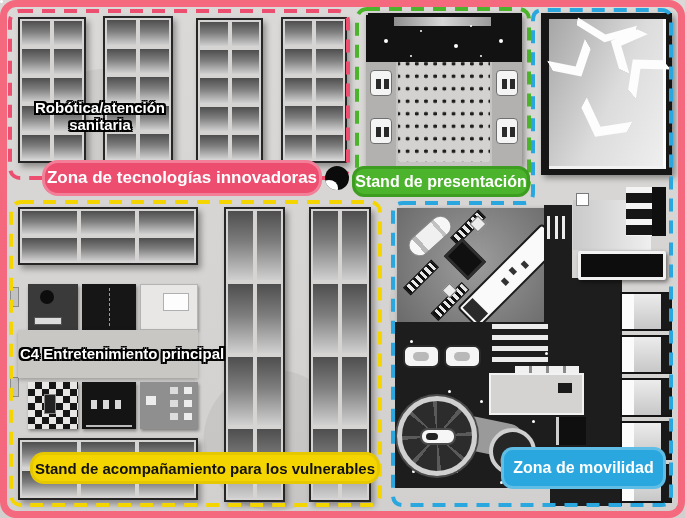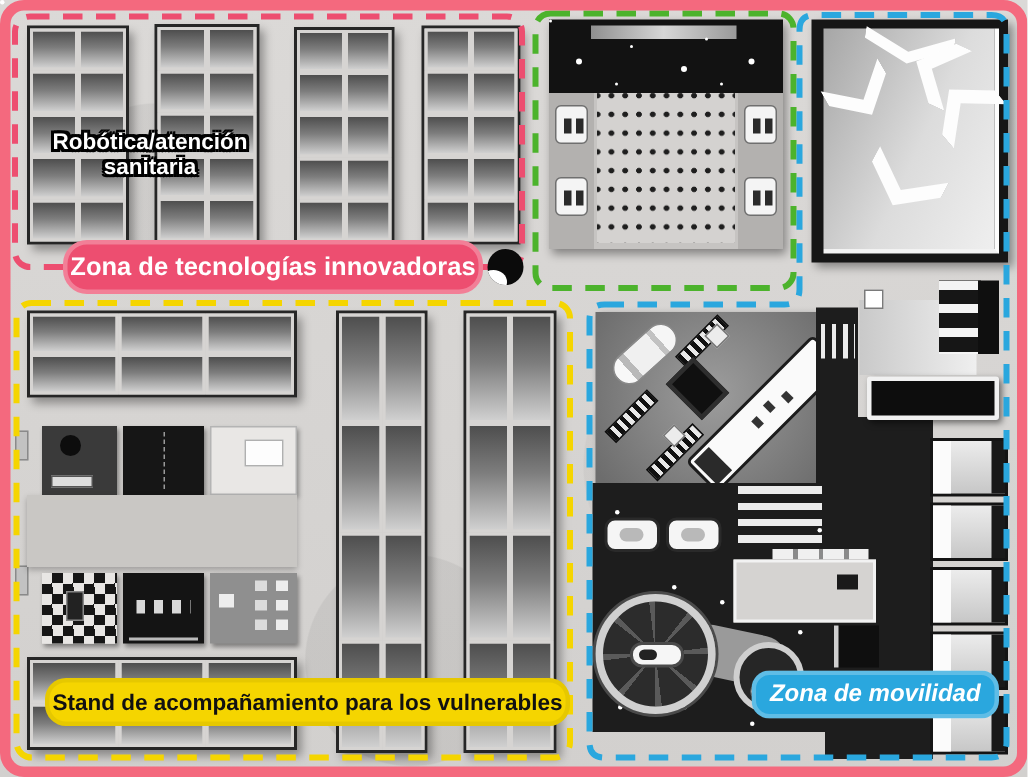--- a/index.html
+++ b/index.html
@@ -27,22 +27,22 @@
 
   
   .pill{position:absolute;z-index:8;display:flex;align-items:center;justify-content:center;
         font-weight:bold;border-radius:16px;white-space:nowrap;}
   .pill-pink{left:42px;top:160px;width:280px;height:36px;background:var(--pink,#ED4E70);
         border:3px solid rgba(255,255,255,.28);color:#fff;font-size:17px;}
   .pill-green{left:352px;top:166px;width:178px;height:31px;background:var(--green,#4CB32C);
         border:3px solid #3C9D20;color:#fff;font-size:16px;border-radius:12px;}
   .pill-yellow{left:30px;top:452px;width:350px;height:32px;background:var(--yellow,#F5D500);
         border:3px solid rgba(0,0,0,.06);color:#111;font-size:15px;border-radius:14px;}
-  .pill-blue{left:501px;top:447px;width:165px;height:32px;background:var(--blue,#2AA7DE);
-        border:3px solid rgba(255,255,255,.25);color:#fff;font-size:16px;border-radius:12px;font-style:italic;}
+  .pill-blue{left:501px;top:447px;width:165px;height:42px;background:var(--blue,#2AA7DE);
+        border:3px solid rgba(255,255,255,.25);color:#fff;font-size:16px;border-radius:12px;}
 
   
   .disc{position:absolute;left:325px;top:166px;width:24px;height:24px;border-radius:50%;
         background:#0b0b0b;z-index:7;overflow:hidden;}
   .disc::after{content:"";position:absolute;left:-5px;bottom:-6px;width:18px;height:16px;
         border-radius:50%;background:#fff;}
 
   
   .stand{position:absolute;left:366px;top:13px;width:156px;height:153px;background:#c6c4c2;
         box-shadow:2px 3px 6px rgba(0,0,0,.4);z-index:2;}
@@ -175,21 +175,21 @@
       <i></i>
       <i></i>
       <i></i>
       <i></i>
       <i></i>
       <i></i>
       <i></i>
       <i></i>
     </div>
 
-  <div class="maplbl" style="left:25px;top:86px;width:150px;font-size:15px;">Robótica/atención sanitaria</div>
+  <div class="maplbl" style="left:25px;top:99px;width:150px;font-size:15px;">Robótica/atención sanitaria</div>
 
   <div class="stand">
     <div class="stage">
       <div class="screen"></div>
       <div class="stagelights"></div>
     </div>
     <div class="sidecol" style="left:0;"></div>
     <div class="sidecol" style="left:126px;"></div>
     <div class="pod" style="left:4px;top:57px;"></div>
     <div class="pod" style="left:4px;top:105px;"></div>
@@ -274,20 +274,21 @@
   </div>
   <div class="room" style="left:82px;top:382px;width:54px;height:47px;background:#141414;box-shadow:1px 2px 3px rgba(0,0,0,.4);">
     <div style="position:absolute;left:9px;top:18px;width:36px;height:9px;background:repeating-linear-gradient(90deg,#d8d8d8 0 6px,transparent 6px 12px);"></div>
     <div style="position:absolute;left:4px;bottom:2px;width:46px;height:2px;background:#bbb;"></div>
   </div>
   <div class="room" style="left:140px;top:382px;width:58px;height:47px;background:#8f8f8f;box-shadow:1px 2px 3px rgba(0,0,0,.4);">
     <div style="position:absolute;left:6px;top:14px;width:10px;height:9px;background:#ededed;"></div>
     <div style="position:absolute;right:6px;top:5px;width:8px;height:7px;background:#ededed;box-shadow:0 13px 0 #ededed,0 26px 0 #ededed,-14px 0 0 #dcdcdc,-14px 13px 0 #dcdcdc,-14px 26px 0 #dcdcdc;"></div>
   </div>
 
+  <div class="maplbl" style="left:20px;top:345px;width:230px;font-size:15px;text-align:left;">C4 Entretenimiento principal</div>
 
   <div class="photo">
     <div class="rot" style="left:8px;top:17px;width:50px;height:22px;border-radius:11px;background:linear-gradient(90deg,#f8f8f8 0 18%,#b9b9b9 18% 28%,#f0f0f0 28% 70%,#c2c2c2 70% 78%,#f6f6f6 78%);border:1px solid #8a8a8a;transform:rotate(-42deg);"></div>
     <div class="rot esc" style="left:51px;top:14px;width:40px;height:11px;transform:rotate(-45deg);"></div>
     <div class="rot esc" style="left:4px;top:64px;width:40px;height:11px;transform:rotate(-45deg);"></div>
     <div class="rot esc" style="left:31px;top:88px;width:44px;height:11px;transform:rotate(-45deg);"></div>
     <div class="rot" style="left:55px;top:34px;width:26px;height:34px;background:#101010;transform:rotate(-45deg);box-shadow:inset 0 0 0 3px #2e2e2e;"></div>
     <div class="rot" style="left:75px;top:10px;width:12px;height:12px;background:#ececec;border:1px solid #777;transform:rotate(-45deg);"></div>
     <div class="rot" style="left:47px;top:77px;width:11px;height:11px;background:#ececec;border:1px solid #777;transform:rotate(-45deg);"></div>
     <div class="rot" style="left:53px;top:53px;width:120px;height:30px;background:#fafafa;border:2px solid #1c1c1c;border-radius:4px;transform:rotate(-45deg);">
@@ -329,17 +330,18 @@
   <svg class="zones" width="685" height="518" viewBox="0 0 685 518">
     <rect x="10" y="11" width="338" height="167" rx="10" fill="none" stroke="var(--pink,#ED4E70)" stroke-width="4" stroke-dasharray="13 9"></rect>
     <rect x="357" y="9" width="172" height="183" rx="10" fill="none" stroke="var(--green,#4CB32C)" stroke-width="4" stroke-dasharray="13 9"></rect>
     <rect x="11" y="202" width="369" height="303" rx="10" fill="none" stroke="var(--yellow,#F5D500)" stroke-width="4" stroke-dasharray="13 9"></rect>
     <path d="M 403 203 H 523 Q 533 203 533 193 V 20 Q 533 10 543 10 H 661 Q 671 10 671 20 V 495 Q 671 505 661 505 H 403 Q 393 505 393 495 V 213 Q 393 203 403 203 Z" fill="none" stroke="var(--blue,#2AA7DE)" stroke-width="4" stroke-dasharray="13 9"></path>
   </svg>
 
   <div class="disc"></div>
 
   <div class="pill pill-pink">Zona de tecnologías innovadoras</div>
+  <div class="pill pill-green">Stand de presentación</div>
   <div class="pill pill-yellow">Stand de acompañamiento para los vulnerables</div>
   <div class="pill pill-blue">Zona de movilidad</div>
 
   <div class="frame"></div>
 </div>
 
 </body></html>

